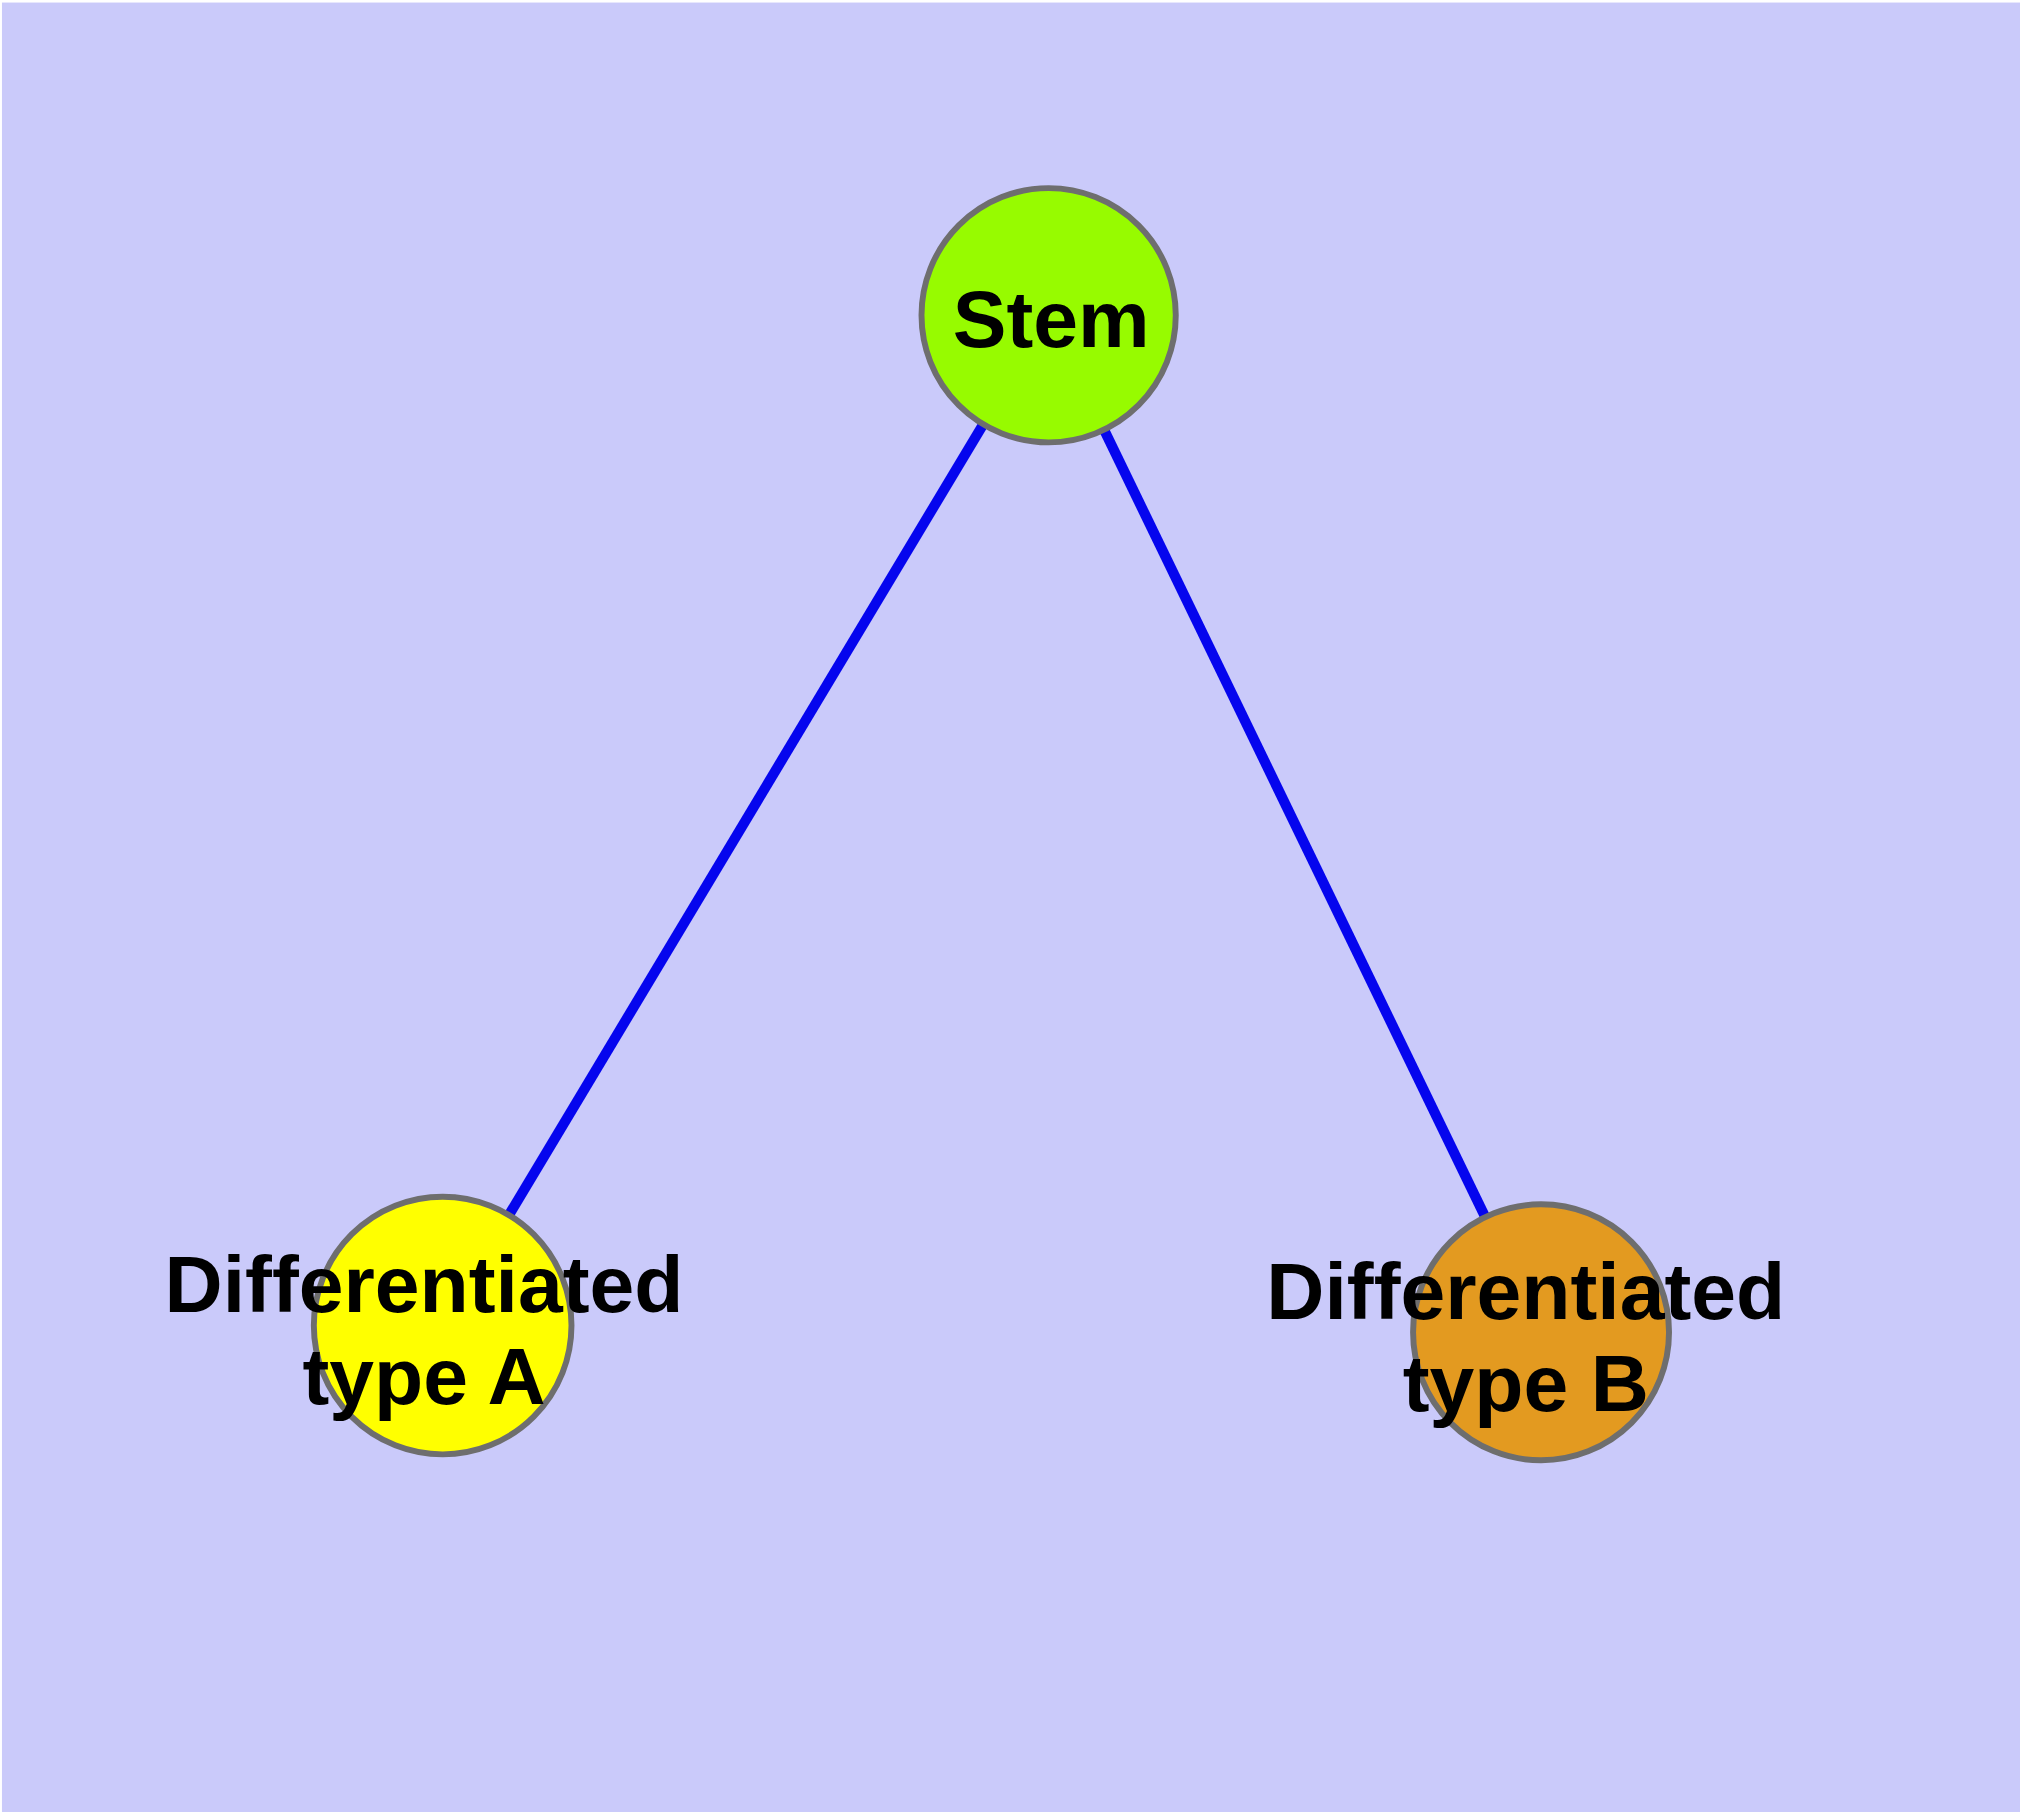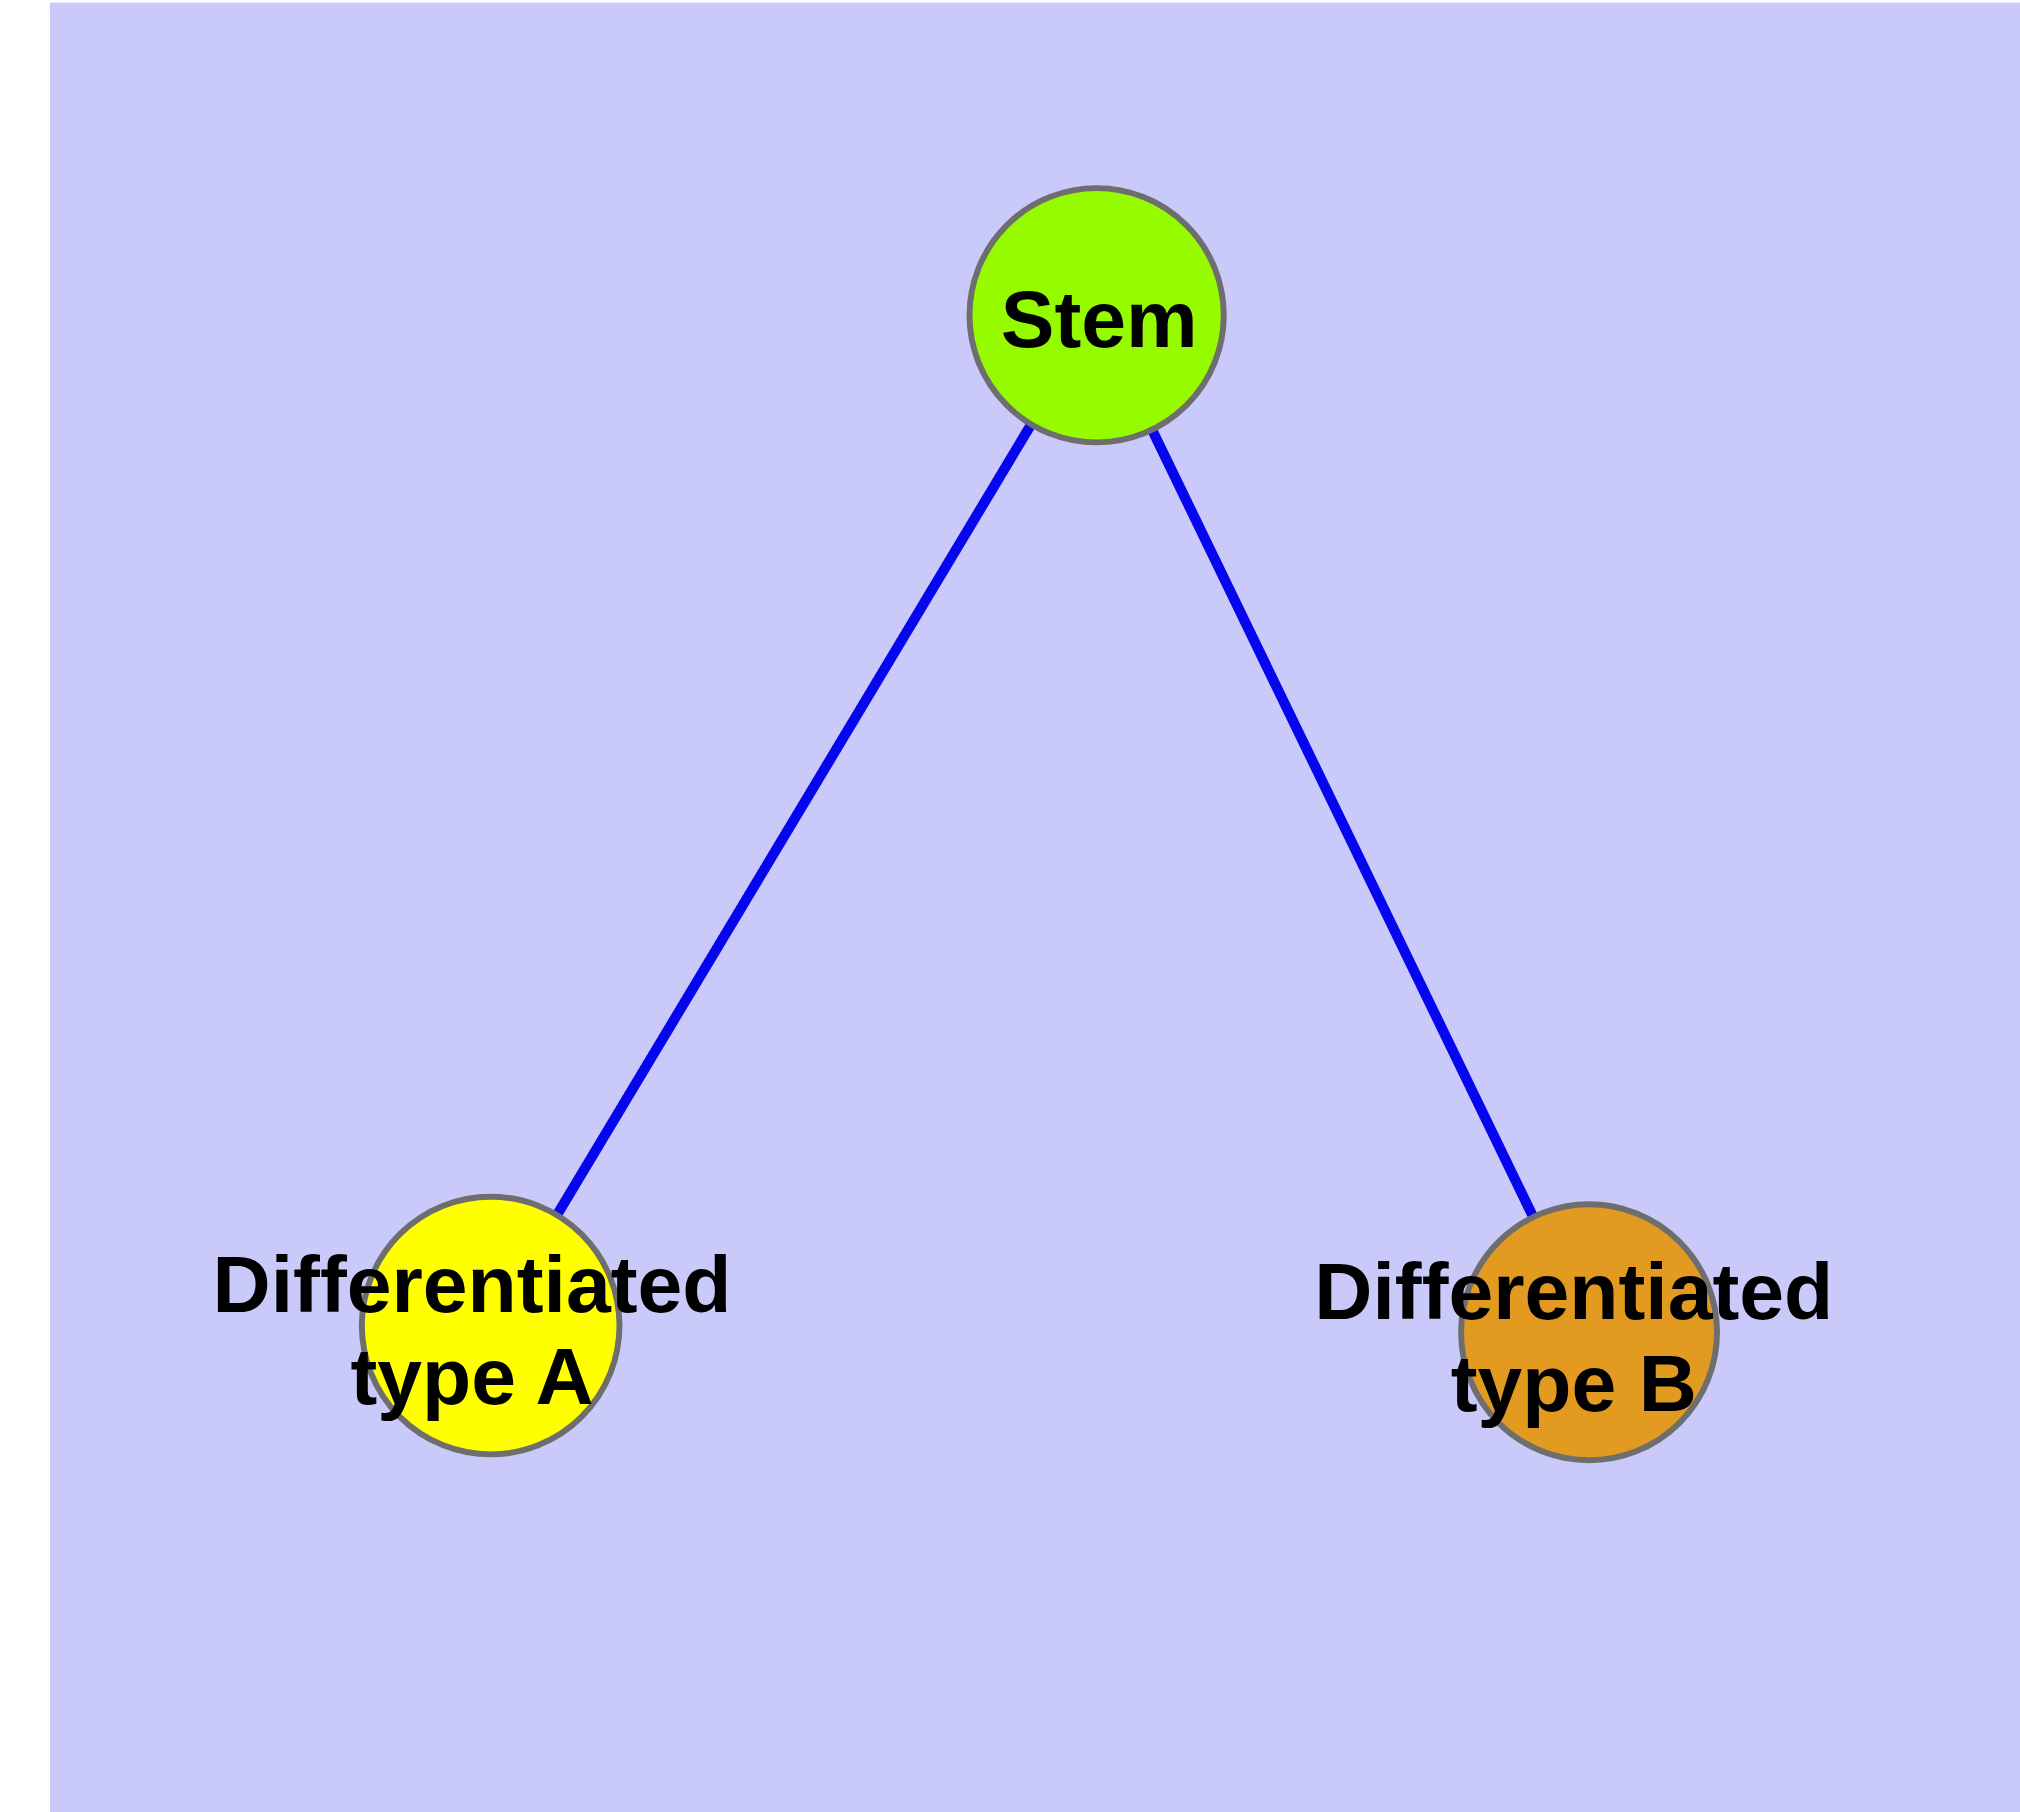--- a/index.html
+++ b/index.html
@@ -8,21 +8,20 @@
     background: #ffffff;
     width: 2021px;
     height: 1812px;
     overflow: hidden;
     font-family: "Liberation Sans", sans-serif;
   }
   .diagram-wrap {
     position: relative;
     width: 1806px;
     height: 1812px;
-    padding-left: 48px;
   }
   svg {
     display: block;
   }
   .node-label {
     font-family: "Liberation Sans", sans-serif;
     font-weight: bold;
   }
 </style>
 </head>

